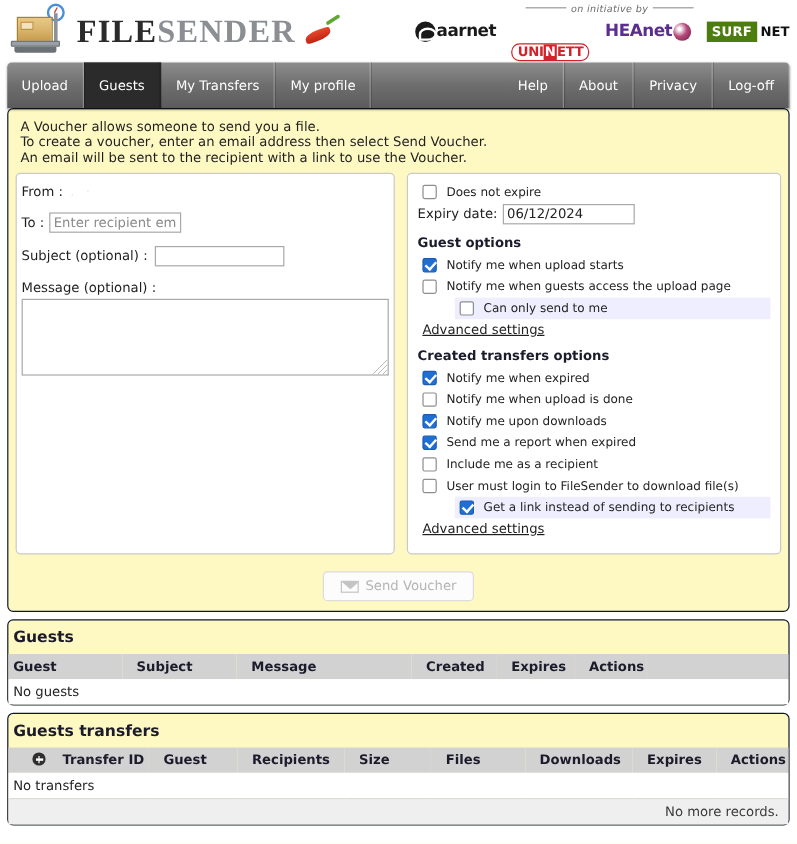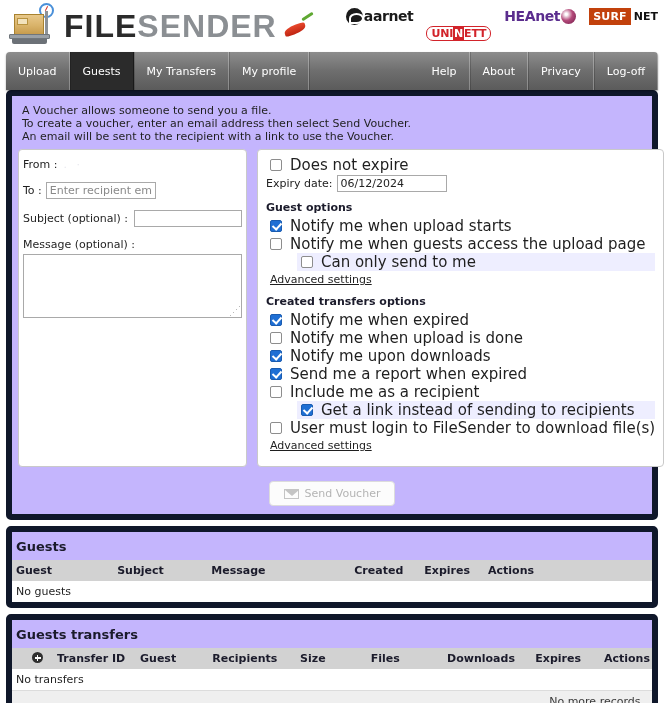--- a/index.html
+++ b/index.html
@@ -77,22 +77,22 @@
     background: #ffffff;
   }
   #app-logo-icon .needle {
     position: absolute;
     left: 38px; top: 3px;
     width: 1px; height: 5px;
     background: #d2342b;
     transform: rotate(28deg);
   }
   #logo-wordmark {
-    font-family: Liberation Sans, sans-serif;
-    font-size: 32px;
+    font-family: Liberation Serif, serif;
+    font-size: 27px;
     font-weight: bold;
     letter-spacing: 1px;
     line-height: 1;
   }
   #logo-wordmark .t-file { color: #2b2b2b; }
   #logo-wordmark .t-sender { color: #8b8f93; }
   #chili-icon {
     position: relative;
     width: 34px; height: 26px;
     margin-left: 5px;
@@ -181,21 +181,21 @@
     letter-spacing: -.4px;
   }
   .sp-heanet .swirl {
     width: 15px; height: 15px;
     border-radius: 50%;
     background: radial-gradient(circle at 35% 35%, #ffffff 8%, #b44a7a 45%, #8e2f5e 75%);
     margin-left: 1px;
   }
   
   .sp-surfnet .box {
-    background: #c2410c; color: #ffffff;
+    background: #4d7c0f; color: #ffffff;
     font-size: 11px; font-weight: bold;
     padding: 2px 4px;
     letter-spacing: .2px;
   }
   .sp-surfnet .net {
     color: #111111; font-size: 11px; font-weight: bold;
     margin-left: 3px;
   }
 
   
@@ -224,23 +224,23 @@
     background: #2b2b2b;
     color: #ffffff;
     border-right-color: rgba(0,0,0,.4);
   }
   #nav-spacer { flex: 1; border-left: 1px solid rgba(0,0,0,.18); }
   #nav-right { display: flex; align-items: stretch; }
 
   
   .panel {
     margin: 0 6px 6px 6px;
-    border: 6px solid #0f172a;
+    border: 1px solid #0f172a;
     border-radius: 5px;
-    background: #c4b5fd;
+    background: #fef9c3;
   }
   #main-panel { margin-top: 0; padding: 6px 6px 8px 6px; }
 
   #intro-text {
     padding: 2px 2px 6px 4px;
     line-height: 13px;
     font-size: 11px;
     color: #1f1f1f;
   }
 
@@ -316,21 +316,21 @@
   }
   .cb.checked:after {
     content: "";
     position: absolute;
     left: 3px; top: 0px;
     width: 4px; height: 7px;
     border: solid #ffffff;
     border-width: 0 2px 2px 0;
     transform: rotate(42deg);
   }
-  .opt-label { font-size: 15px; color: #1f1f1f; white-space: nowrap; }
+  .opt-label { font-size: 10px; color: #1f1f1f; white-space: nowrap; }
   .section-title {
     font-size: 11px;
     font-weight: bold;
     color: #1b1b2b;
     margin: 9px 0 3px 0;
   }
   #expiry-row { display: flex; align-items: center; margin: 1px 0 0 0; }
   #expiry-label { font-size: 11px; margin-right: 4px; }
   #expiry-input { width: 110px; }
   .adv-link {
@@ -439,20 +439,21 @@
       <div class="foot"></div>
     </div>
     <div id="logo-wordmark"><span class="t-file">FILE</span><span class="t-sender">SENDER</span></div>
     <div id="chili-icon">
       <div class="stem"></div>
         <div class="pod"></div>
     </div>
   </div>
 
   <div id="sponsors">
+    <div id="sponsor-initiative"><span class="rule"></span><span>on initiative by</span><span class="rule"></span></div>
     <div id="sponsor-logos">
       <div class="sponsor sp-aarnet">
         <div class="mark"></div>
         <span class="txt">aarnet</span>
       </div>
       <div class="sponsor sp-uninett">
         <span class="txt"><span>UNI</span><span class="inv">N</span><span>ETT</span></span>
       </div>
       <div class="sponsor sp-heanet">
         <span class="txt">HEAnet</span>
@@ -550,27 +551,27 @@
         <span class="opt-label">Notify me upon downloads</span>
       </div>
       <div class="opt-row">
         <span class="cb checked"></span>
         <span class="opt-label">Send me a report when expired</span>
       </div>
       <div class="opt-row">
         <span class="cb"></span>
         <span class="opt-label">Include me as a recipient</span>
       </div>
+      <div class="opt-row">
+        <span class="cb"></span>
+        <span class="opt-label">User must login to FileSender to download file(s)</span>
+      </div>
       <div class="opt-row hl">
         <span class="cb checked"></span>
         <span class="opt-label">Get a link instead of sending to recipients</span>
-      </div>
-      <div class="opt-row">
-        <span class="cb"></span>
-        <span class="opt-label">User must login to FileSender to download file(s)</span>
       </div>
       <a class="adv-link">Advanced settings</a>
     </div>
   </div>
 
   <div id="send-row">
     <div id="send-voucher-button">
       <span id="envelope-icon"></span>
       <span>Send Voucher</span>
     </div>

